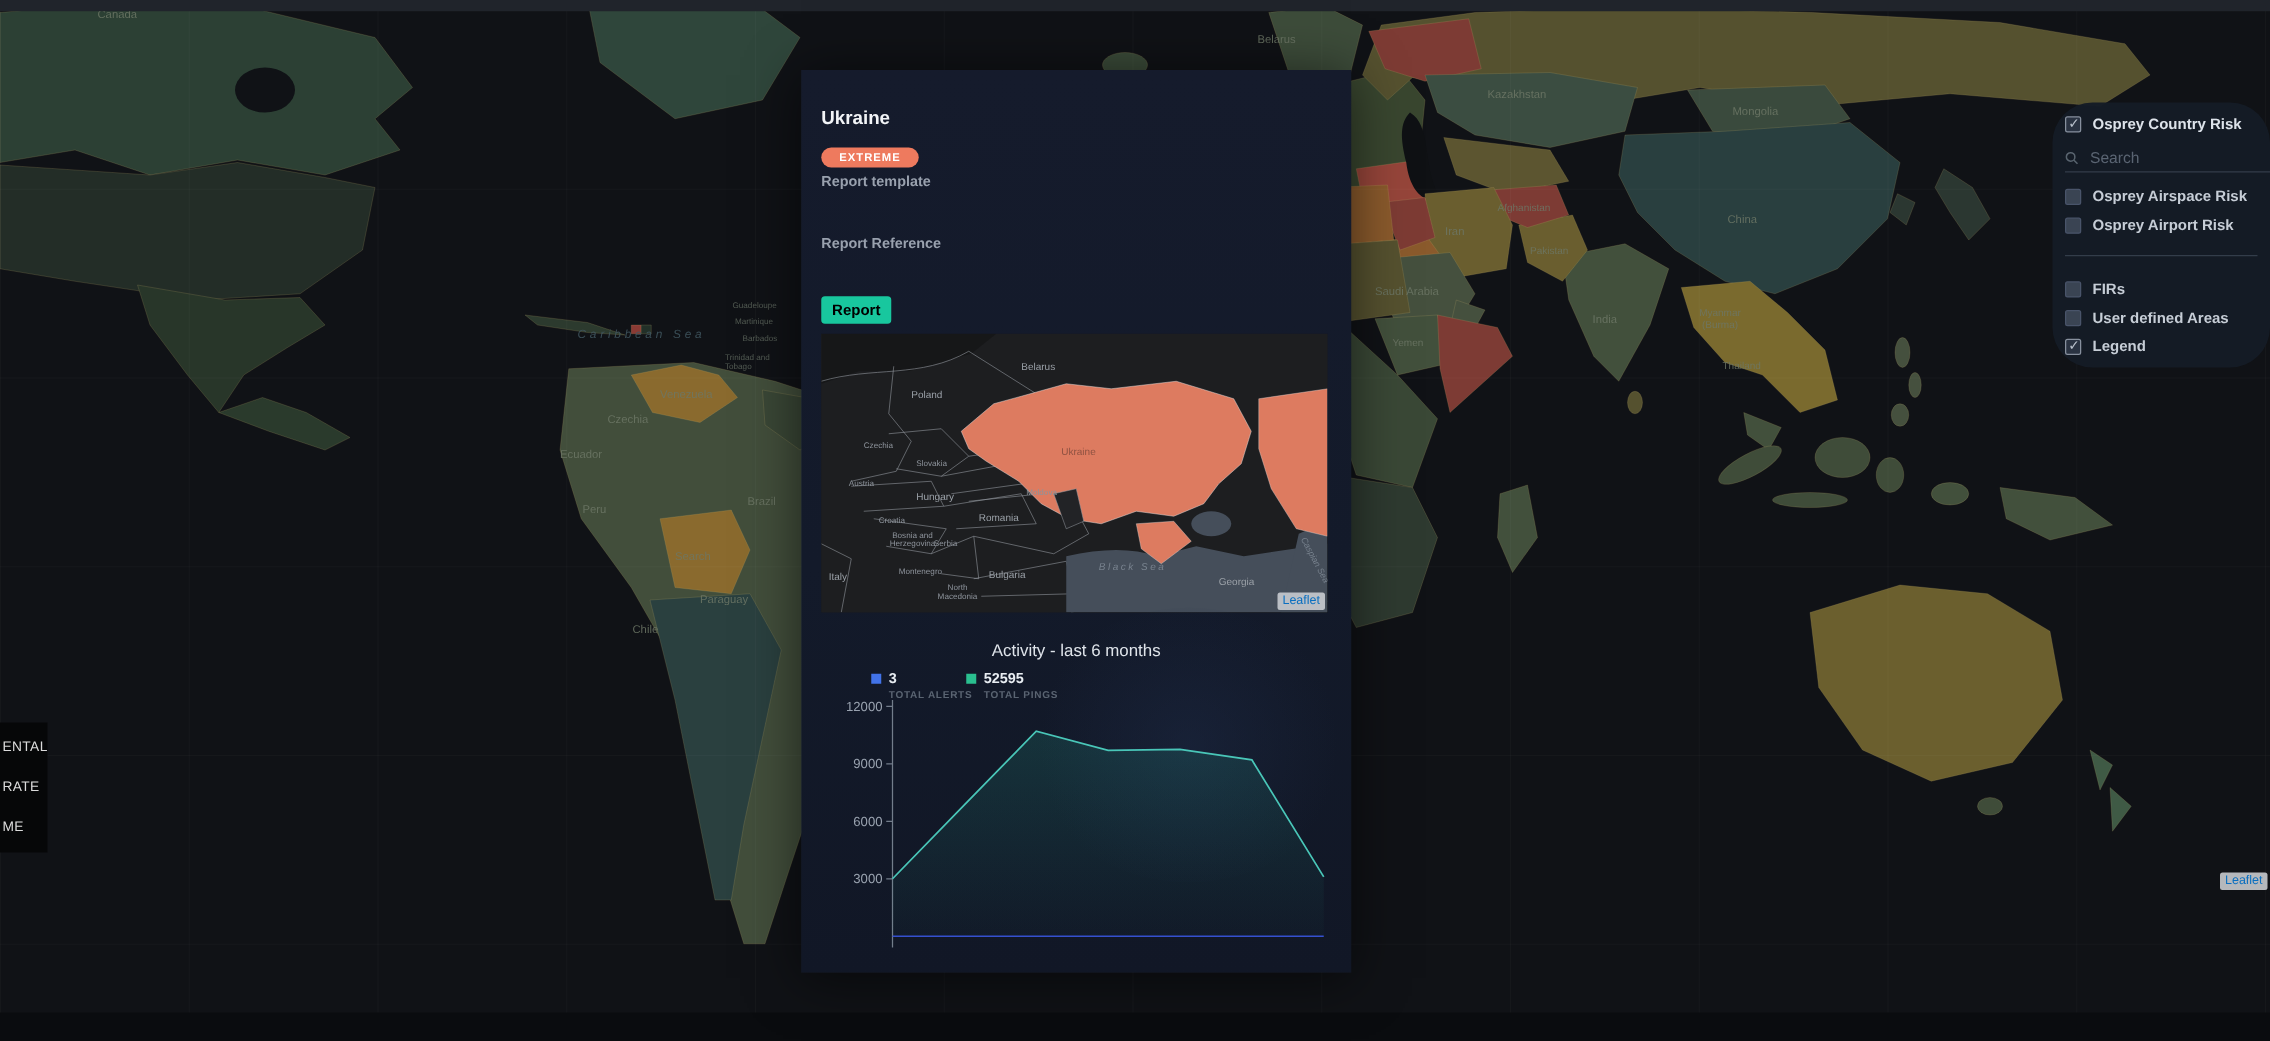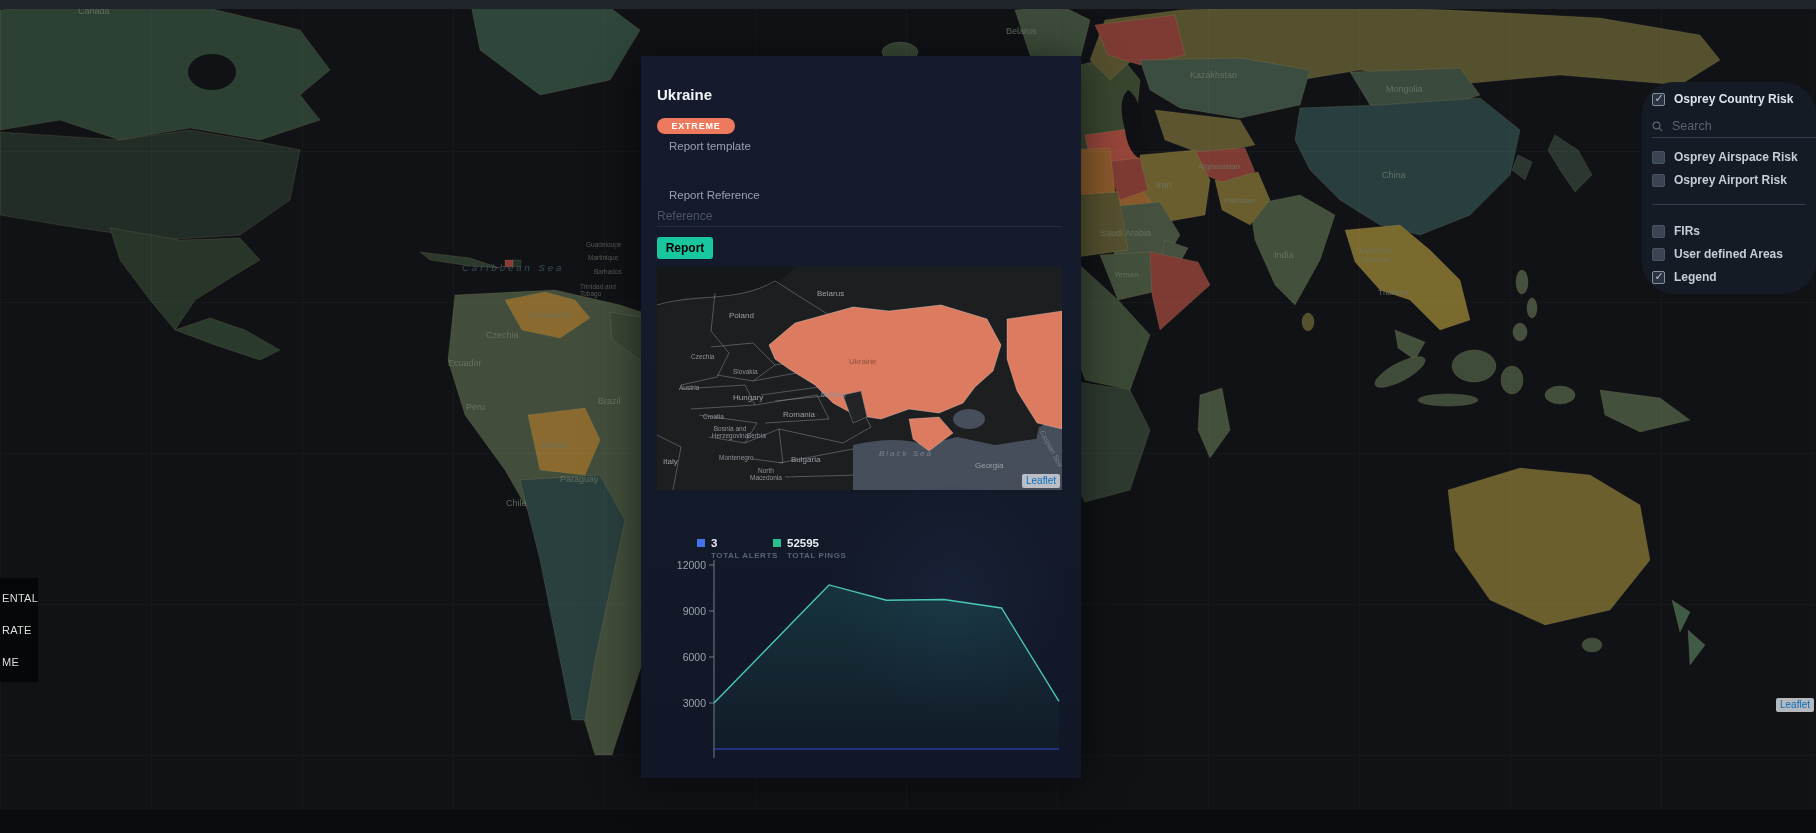--- a/index.html
+++ b/index.html
@@ -39,21 +39,21 @@
      font-family:inherit;}
   #lp-search-input::placeholder{color:#5a6472;}
   .lp-divider{position:absolute;left:10px;right:10px;height:1px;background:#333d4a;}
   
   #report-modal{position:absolute;left:641px;top:56px;width:440px;height:722px;
     background:linear-gradient(180deg,#151b2c 0%,#131a2a 55%,#111726 100%);
     box-shadow:0 4px 40px rgba(0,0,0,.55);}
   #modal-title{position:absolute;left:16px;top:30px;color:#f2f4f7;font-size:15px;font-weight:700;}
   #risk-badge{position:absolute;left:16px;top:62px;width:78px;height:16px;border-radius:8px;
     color:#fff;font-size:9px;font-weight:700;letter-spacing:.8px;display:flex;align-items:center;justify-content:center;}
-  .field-label{position:absolute;left:16px;color:#99a1ae;font-size:11.5px;font-weight:400;margin-left:12px;}
+  .field-label{position:absolute;left:16px;color:#99a1ae;font-size:11.5px;font-weight:700;}
   #template-select{position:absolute;left:16px;top:100px;width:405px;height:24px;background:#1f2a3a;
     border-radius:2px;display:flex;align-items:center;padding:0 8px;box-sizing:border-box;cursor:pointer;}
   #template-caret{width:1px;height:13px;background:#e8ecf2;margin-right:1px;}
   #template-value{color:#f2f4f7;font-size:11.5px;font-weight:700;flex:1;}
   #reference-input{position:absolute;left:16px;top:149px;width:405px;height:22px;background:transparent;
     border:none;border-bottom:1px solid #242e3e;color:#cdd3dc;font-size:12px;outline:none;box-sizing:border-box;
     font-family:inherit;padding:0;}
   #reference-input::placeholder{color:#4b5564;}
   #report-button{position:absolute;left:16px;top:181px;width:56px;height:22px;border:none;border-radius:3px;
     color:#000000;font-size:12px;font-weight:700;cursor:pointer;font-family:inherit;}
@@ -222,21 +222,20 @@
     </div>
   </div>
 
   <div id="report-modal">
     <div id="modal-title">Ukraine</div>
     <div id="risk-badge" style="background-color: rgb(238, 122, 94);">EXTREME</div>
 
     <div class="field-label" style="top:84px">Report template</div>
 
     <div class="field-label" style="top:133px">Report Reference</div>
-    <input id="reference-input" type="text" placeholder="Reference" style="">
 
     <button id="report-button" style="background-color: rgb(24, 199, 158);">Report</button>
 
     <div id="minimap">
       <svg width="405" height="223" viewBox="0 0 405 223">
         <rect x="0" y="0" width="405" height="223" fill="#1d1e20"></rect>
         <path d="M0,0 L140,0 L120,16 L70,30 L30,30 L0,40 Z" fill="#161718"></path>
         <g fill="none" stroke="#9ba1a8" stroke-opacity="0.55" stroke-width="0.8" stroke-linejoin="round">
           <path d="M0,38 C40,26 80,36 118,14"></path>
           <path d="M58,26 L54,64 L72,86 L60,110 L24,118"></path>
@@ -277,20 +276,21 @@
       <span class="mm-label sm" style="left:62px;top:187px">Montenegro</span>
       <span class="mm-label" style="left:134px;top:188px">Bulgaria</span>
       <span class="mm-label sm wrapc" style="left:88px;top:200px">North Macedonia</span>
       <span class="mm-label sea" style="left:222px;top:182px">Black Sea</span>
       <span class="mm-label" style="left:318px;top:194px">Georgia</span>
       <span class="mm-label rot" style="left:388px;top:162px">Caspian Sea</span>
       <a class="leaflet-chip" style="right:2px;bottom:2px;left:auto;top:auto">Leaflet</a>
     </div>
 
     <div id="chart-glow"></div>
+    <div id="activity-title">Activity - last 6 months</div>
 
     <div class="legend-item" style="left:56px">
       <span class="legend-swatch" style="background-color: rgb(66, 115, 232);"></span>
       <span>
         <div class="legend-value">3</div>
         <div class="legend-sub">TOTAL ALERTS</div>
       </span>
     </div>
     <div class="legend-item" style="left:132px">
       <span class="legend-swatch" style="background-color: rgb(42, 191, 143);"></span>

